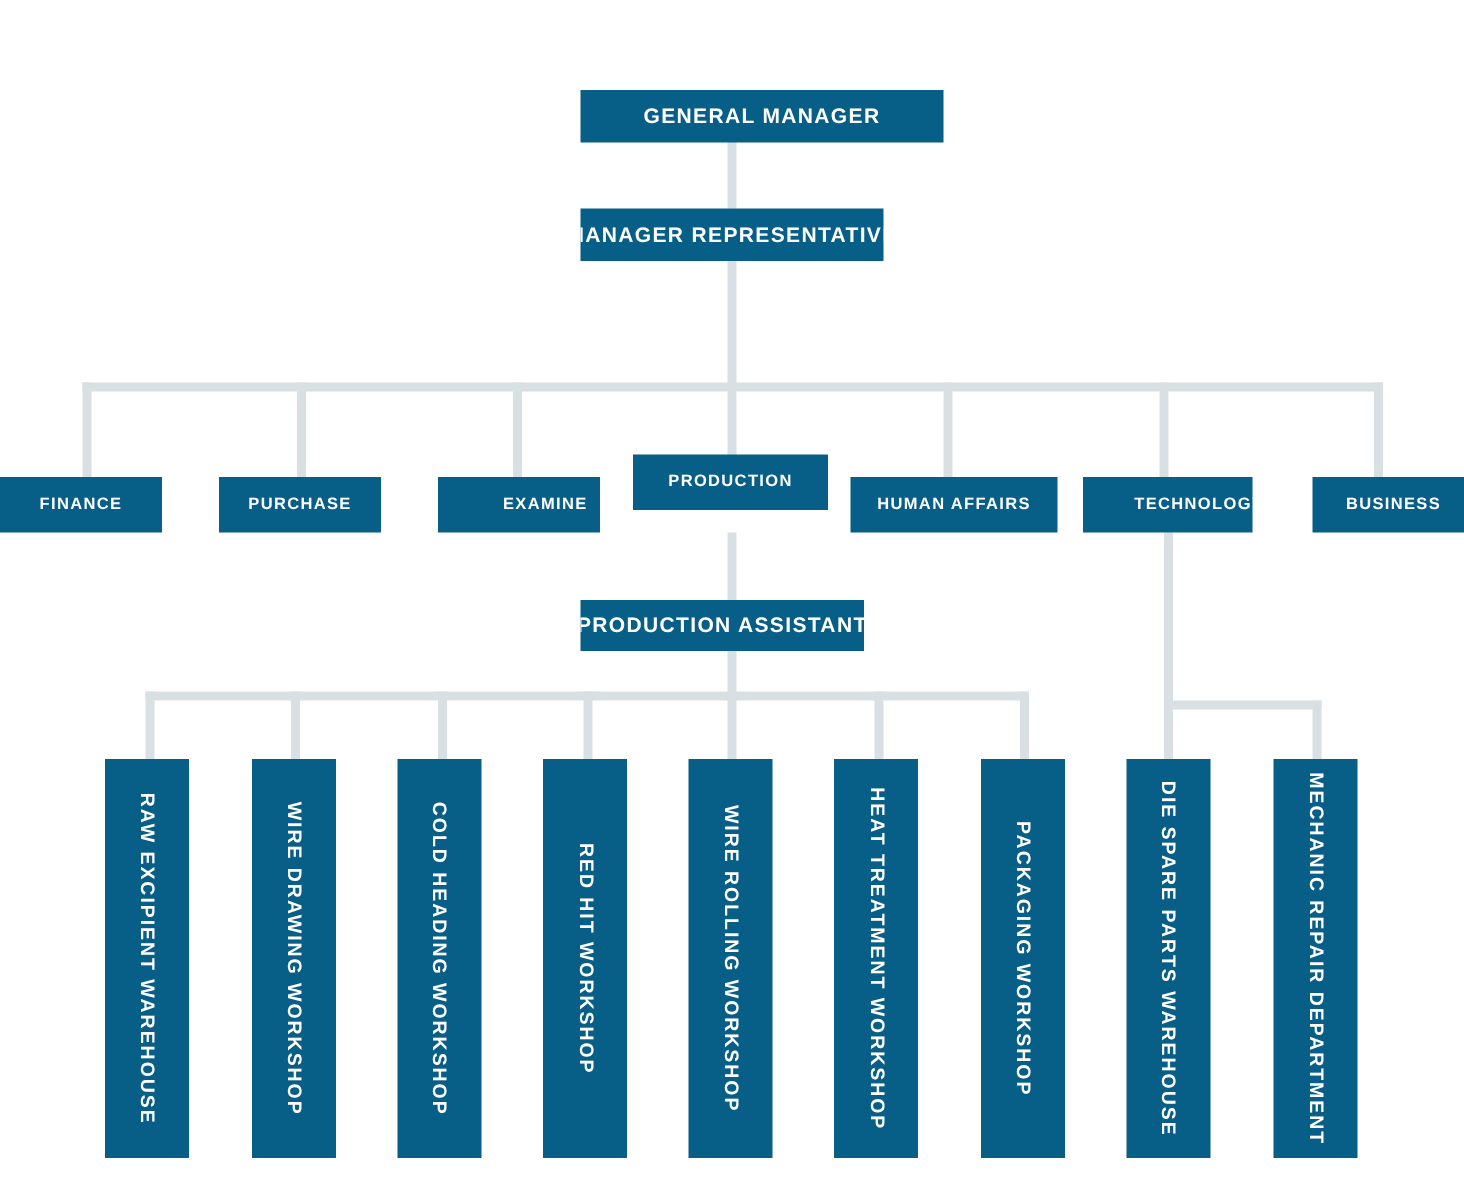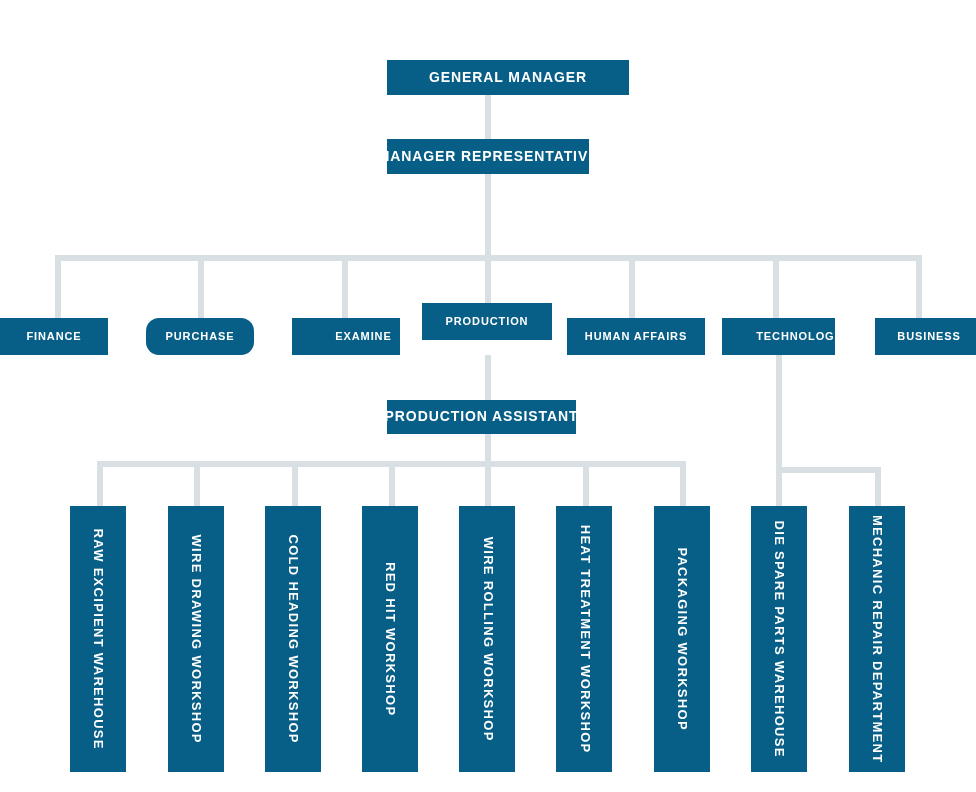--- a/index.html
+++ b/index.html
@@ -100,21 +100,21 @@
   </div>
 
   <div class="node top" style="left:387px; top:139px; width:202px; height:35px;">
     <span class="hlabel">MANAGER REPRESENTATIVE</span>
   </div>
 
   <div class="node h" style="left:0px; top:318px; width:108px; height:37px;">
     <span class="hlabel">FINANCE</span>
   </div>
 
-  <div class="node h" style="left:146px; top:318px; width:108px; height:37px;border-radius:13px;">
+  <div class="node h" style="left:146px; top:318px; width:108px; height:37px;">
     <span class="hlabel">PURCHASE</span>
   </div>
 
   <div class="node h" style="left:292px; top:318px; width:108px; height:37px;padding-left:41px;">
     <span class="hlabel">EXAMINE</span>
   </div>
 
   <div class="node h" style="left:422px; top:303px; width:130px; height:37px;">
     <span class="hlabel">PRODUCTION</span>
   </div>

